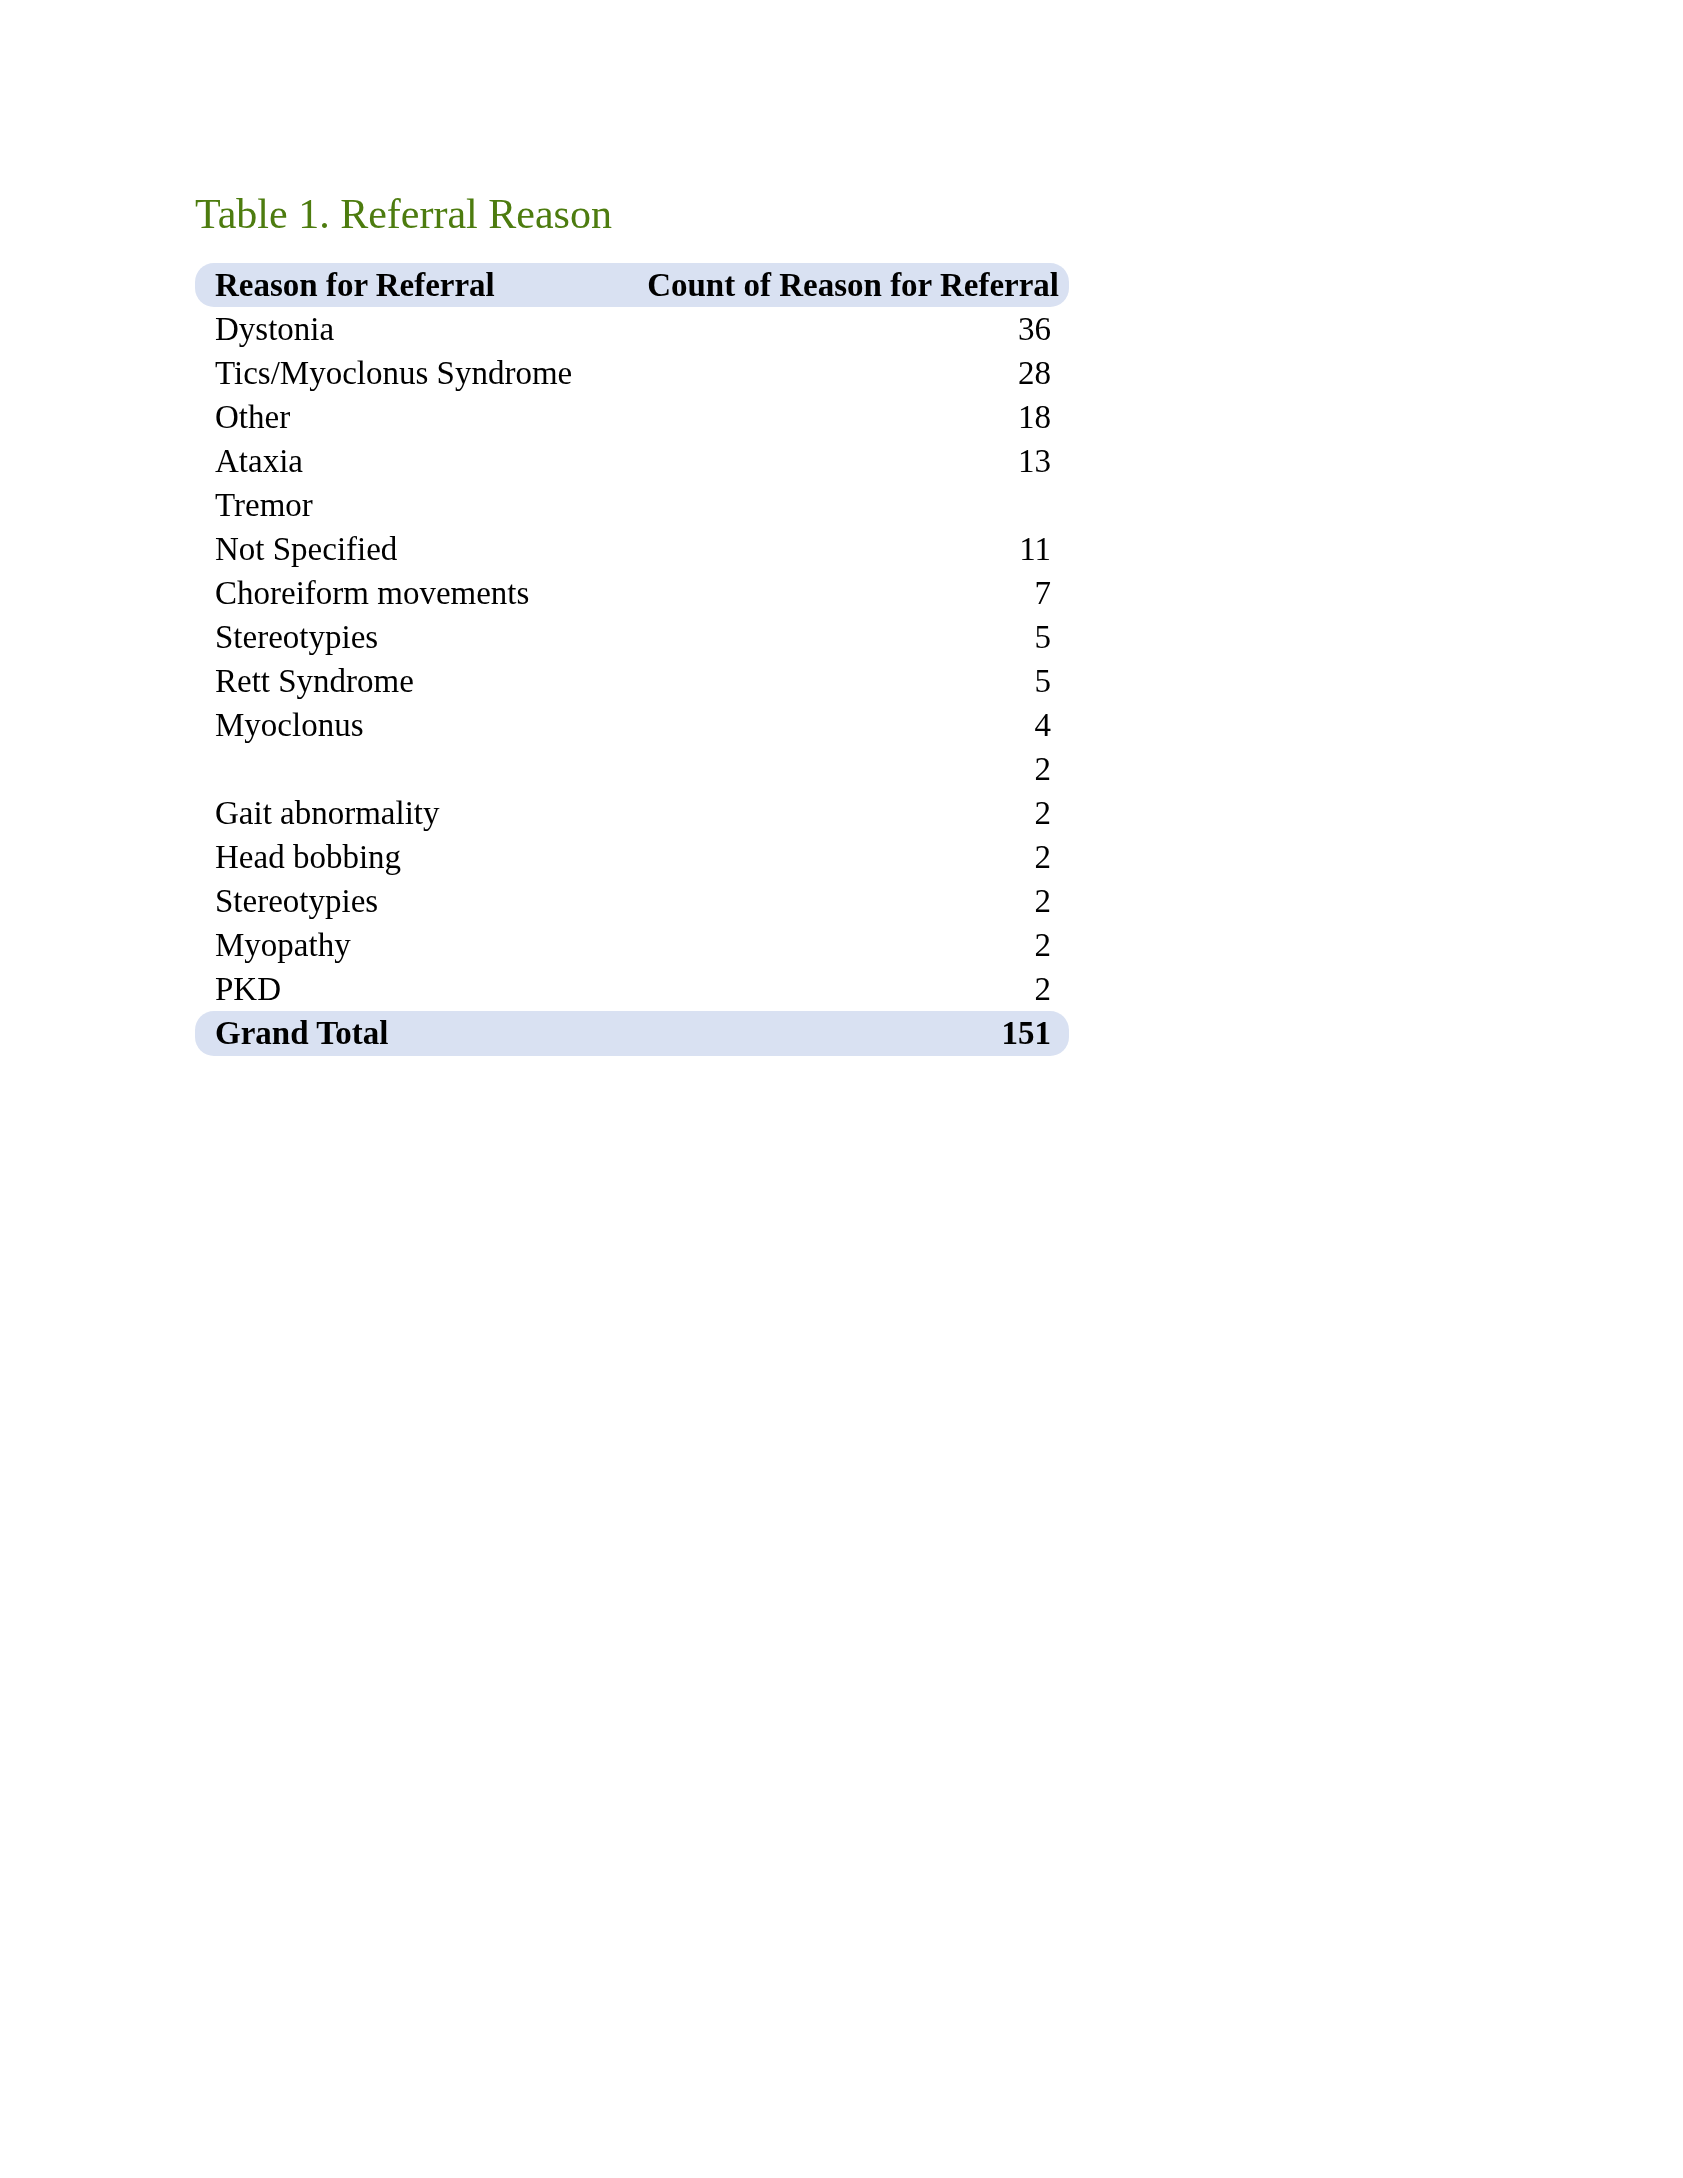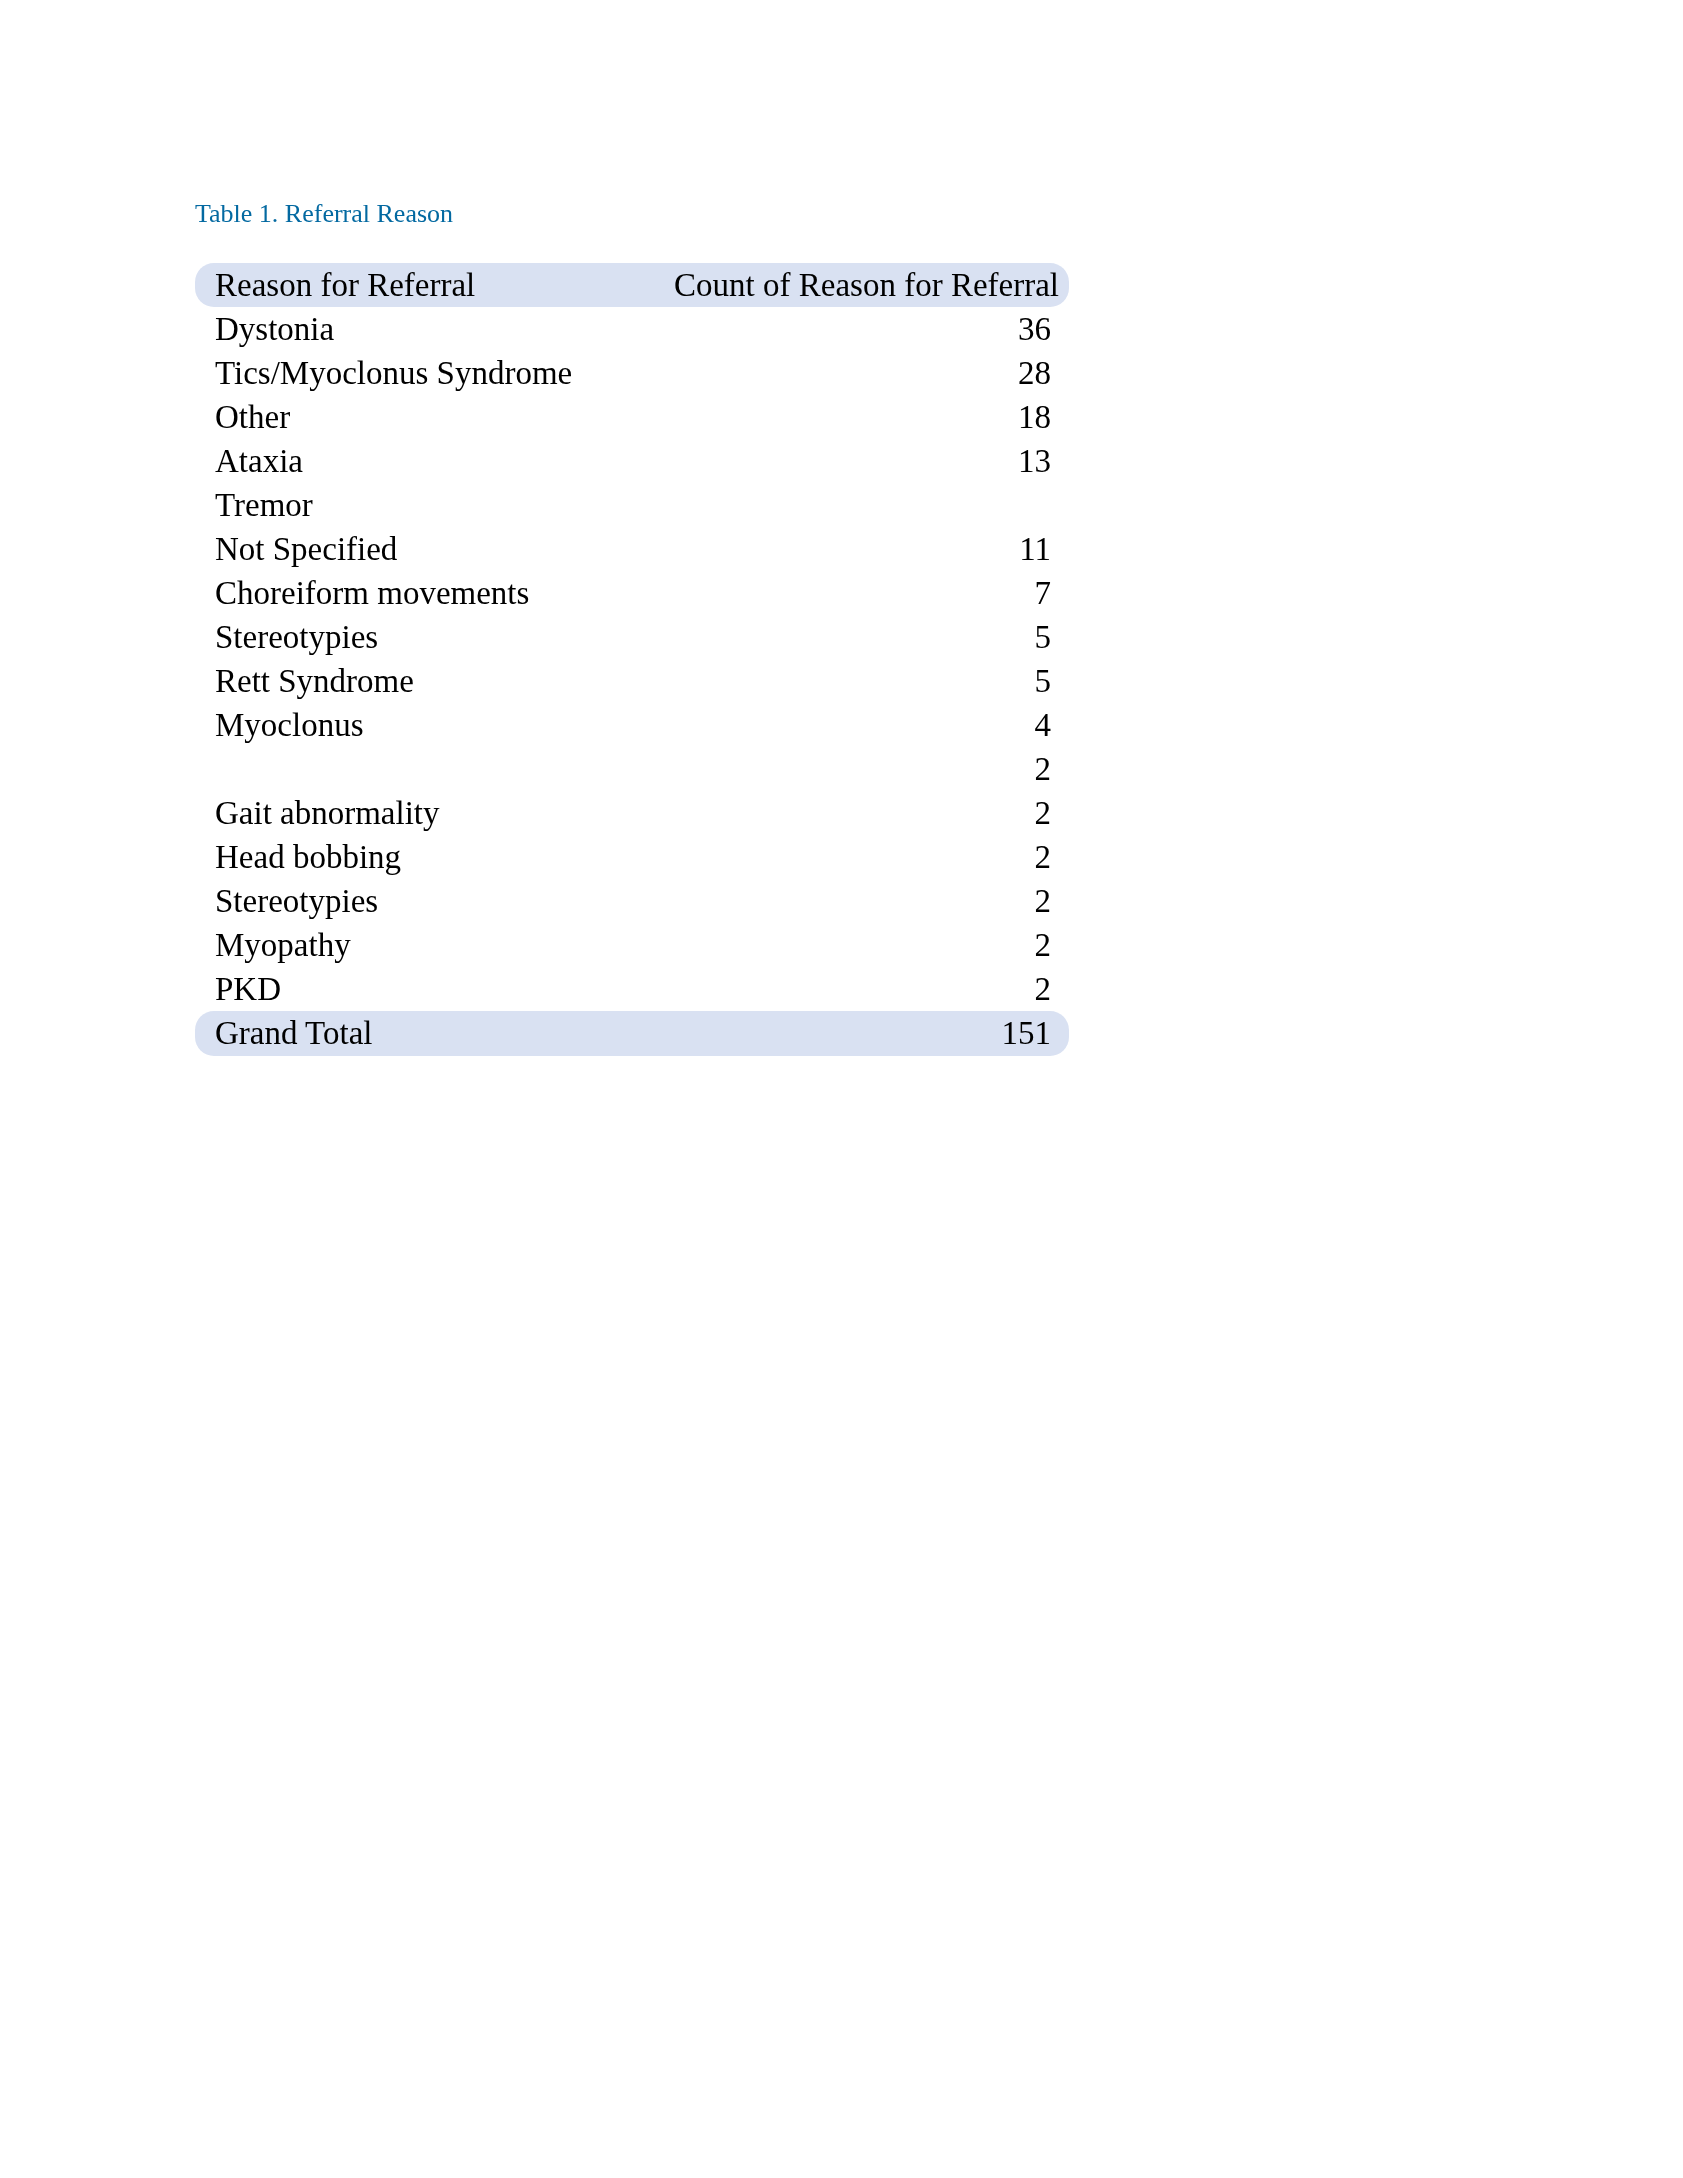--- a/index.html
+++ b/index.html
@@ -15,41 +15,41 @@
     height: 2178px;
     background: var(--page-bg);
     font-family: "Liberation Serif", serif;
     color: var(--text);
     overflow: hidden;
   }
   .doc-title {
     position: absolute;
     left: 195px;
     top: 194px;
-    font-size: 26px;
+    font-size: 42px;
     line-height: 40px;
-    color: #0369a1;
+    color: #4d7c0f;
     white-space: nowrap;
   }
   .ref-table {
     position: absolute;
     left: 195px;
     top: 263px;
     width: 874px;
     font-size: 33px;
   }
   .t-row {
     display: flex;
     align-items: center;
     height: 44px;
     background: transparent;
   }
   .t-row.band {
     background: var(--band-bg);
-    font-weight: normal;
+    font-weight: bold;
     border-radius: 19px;
   }
   .t-row.header-row { height: 44px; }
   .t-row.total-row  { height: 45px; align-items: center; }
   .c1 {
     flex: 0 0 419px;
     padding-left: 20px;
     text-align: left;
     white-space: nowrap;
     overflow: hidden;

